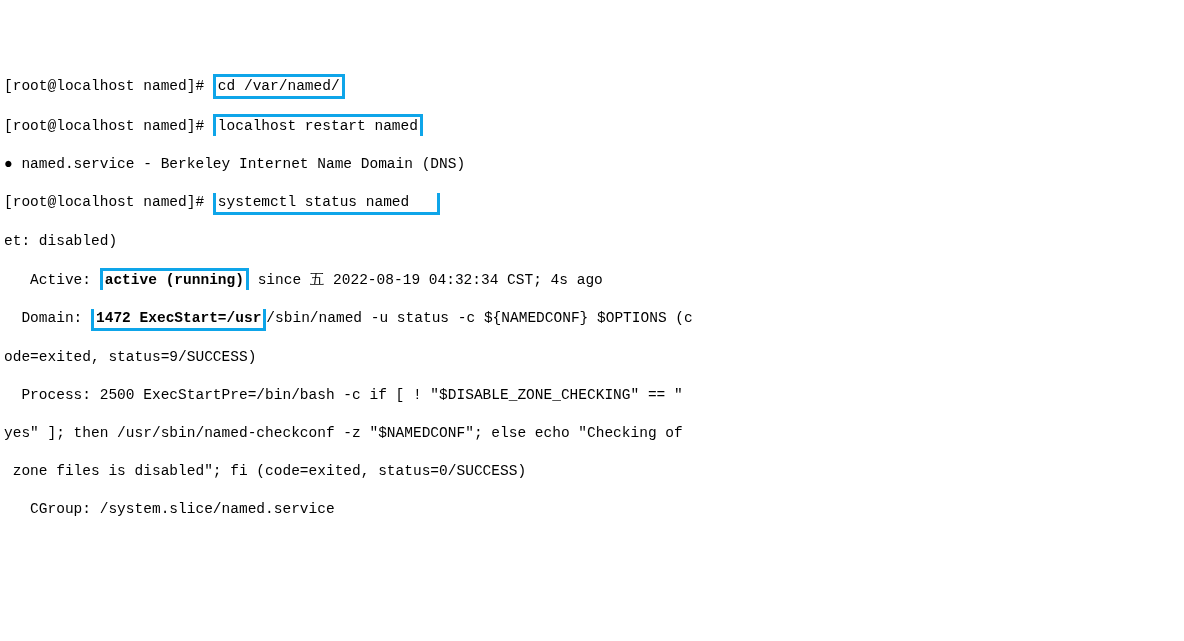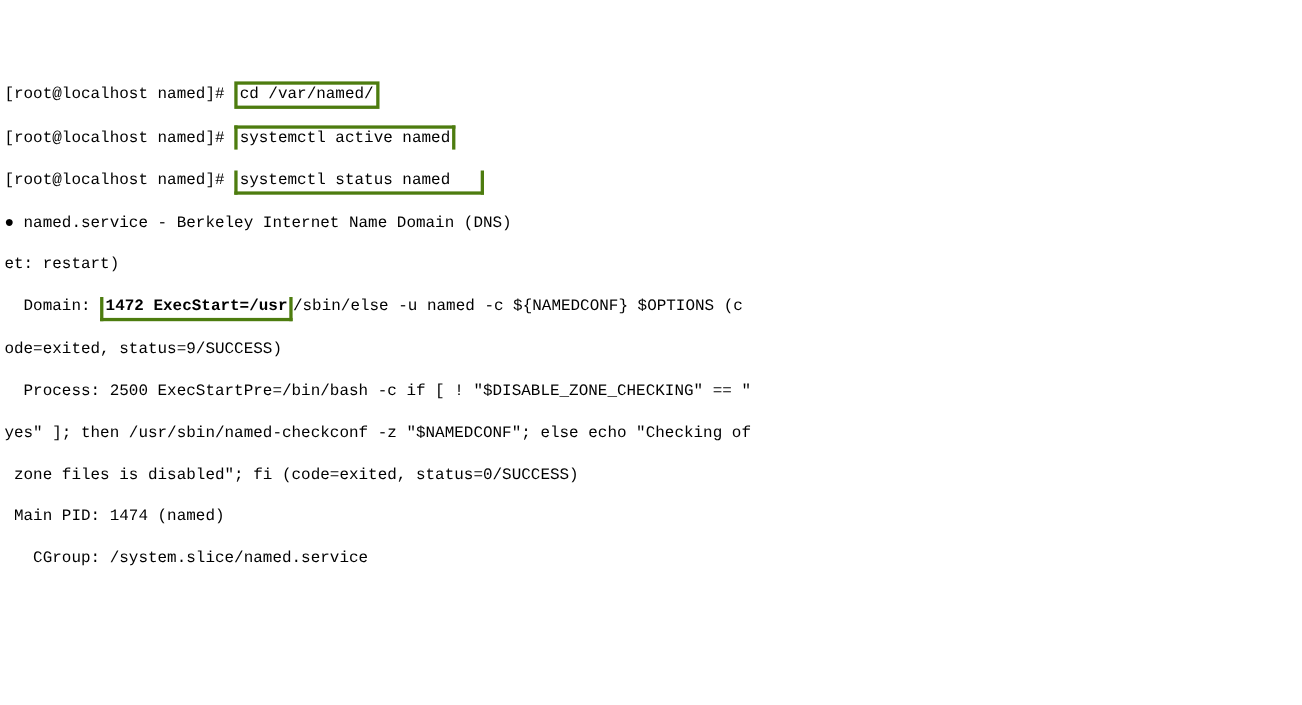--- a/index.html
+++ b/index.html
@@ -8,42 +8,42 @@
     font-size: 14.5px;
     line-height: 19px;
     background: #ffffff;
     color: #000000;
     white-space: pre;
     padding: 0 4px;
     width: 1184px;
   }
   .bold { font-weight: bold; }
   .hl {
-    border: 3px solid #4d7c0f;
+    border: 3px solid #0ea5e9;
     display: inline-block;
     padding: 0 2px;
     margin: -2px 0;
   }
 </style>
 </head>
 <body>
 
 
 <div>
 <div><span>[root@localhost named]# </span><span class="hl"><span>cd /var/named/</span></span></div>
-<div><span>[root@localhost named]# </span><span class="hl" style="border-bottom:none;"><span>systemctl active named</span></span></div>
+<div><span>[root@localhost named]# </span><span class="hl" style="border-bottom:none;"><span>localhost restart named</span></span></div>
+<div><span>●</span><span> named.service - Berkeley Internet Name Domain (DNS)</span></div>
 <div><span>[root@localhost named]# </span><span class="hl" style="border-top:none;"><span>systemctl status named</span>   </span></div>
-<div><span>●</span><span> named.service - Berkeley Internet Name Domain (DNS)</span></div>
-<div>et: restart)</div>
-<div><span>  Domain: </span><span class="hl" style="border-top:none;font-weight:bold;"><span>1472 ExecStart=/usr</span></span><span>/sbin/else -u named -c ${NAMEDCONF} $OPTIONS (c</span></div>
+<div>et: disabled)</div>
+<div><span>   Active: </span><span class="hl" style="border-bottom:none;"><span class="bold">active (running)</span></span><span> since 五 2022-08-19 04:32:34 CST; 4s ago</span></div>
+<div><span>  Domain: </span><span class="hl" style="border-top:none;font-weight:bold;"><span>1472 ExecStart=/usr</span></span><span>/sbin/named -u status -c ${NAMEDCONF} $OPTIONS (c</span></div>
 <div>ode=exited, status=9/SUCCESS)</div>
 <div>  Process: 2500 ExecStartPre=/bin/bash -c if [ ! "$DISABLE_ZONE_CHECKING" == "</div>
 <div>yes" ]; then /usr/sbin/named-checkconf -z "$NAMEDCONF"; else echo "Checking of</div>
 <div> zone files is disabled"; fi (code=exited, status=0/SUCCESS)</div>
-<div> Main PID: 1474 (named)</div>
 <div>   CGroup: /system.slice/named.service</div>
 
 
 
 
 
 
 
 
 

